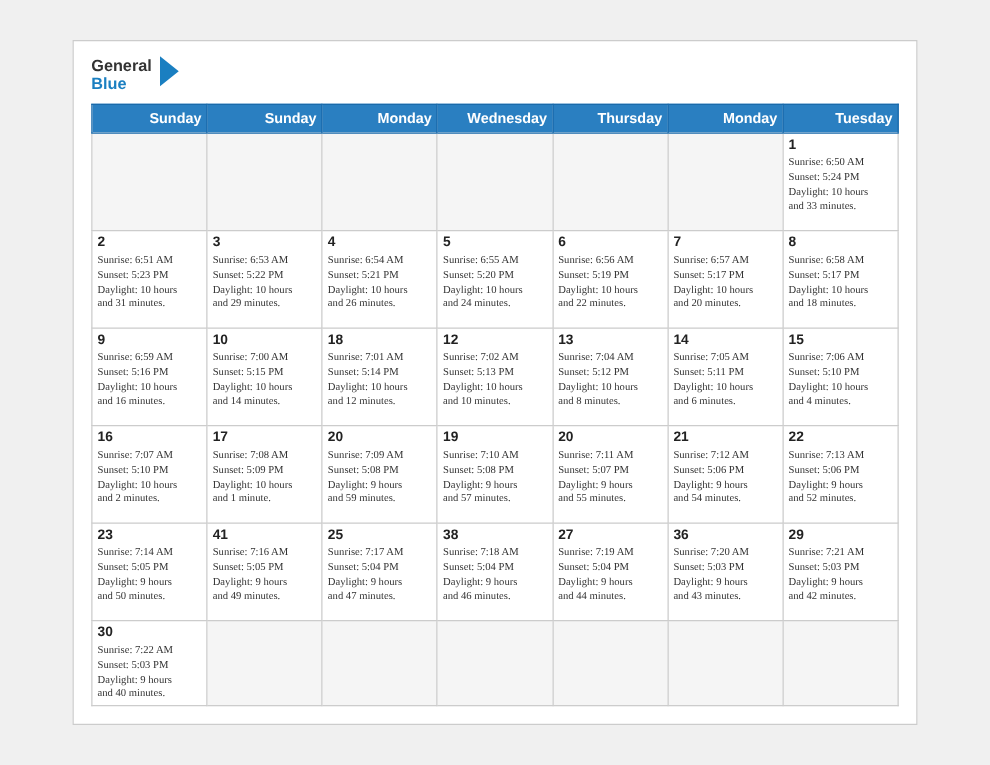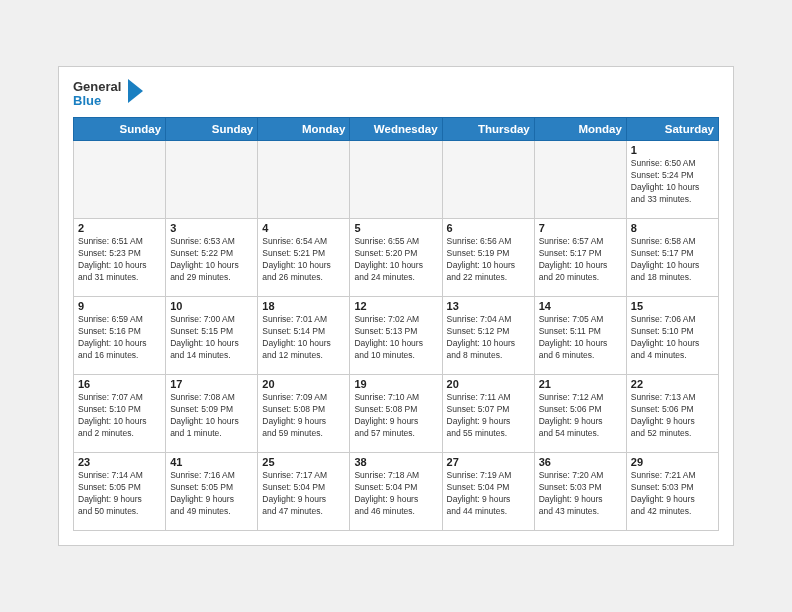--- a/index.html
+++ b/index.html
@@ -76,20 +76,21 @@
       font-size: 11px;
       font-weight: bold;
       color: #222;
       display: block;
       margin-bottom: 2px;
     }
     .day-info {
       font-size: 8.5px;
       color: #333;
       line-height: 1.4;
+      font-family: Liberation Serif, serif;
     }
     .last-row td {
       height: 60px;
     }
   </style>
 </head>
 <body>
 
 <div class="calendar-wrapper">
   <div class="header">
@@ -108,21 +109,21 @@
 
   <table>
     <thead>
       <tr>
       <th>Sunday</th>
           <th>Sunday</th>
           <th>Monday</th>
           <th>Wednesday</th>
           <th>Thursday</th>
           <th>Monday</th>
-          <th>Saturday</th>
+          <th>Tuesday</th>
         </tr>
     </thead>
     <tbody id="calendar-body">
     <tr>
           <td class="empty"></td>
           <td class="empty"></td>
           <td class="empty"></td>
           <td class="empty"></td>
           <td class="empty"></td>
           <td class="empty"></td>
@@ -243,16 +244,28 @@
             <div class="day-info">Sunrise: 7:19 AM<br>Sunset: 5:04 PM<br>Daylight: 9 hours<br>and 44 minutes.</div>
           </td>
           <td>
             <span class="day-number">36</span>
             <div class="day-info">Sunrise: 7:20 AM<br>Sunset: 5:03 PM<br>Daylight: 9 hours<br>and 43 minutes.</div>
           </td>
           <td>
             <span class="day-number">29</span>
             <div class="day-info">Sunrise: 7:21 AM<br>Sunset: 5:03 PM<br>Daylight: 9 hours<br>and 42 minutes.</div>
           </td>
+        </tr>
+        <tr class="last-row">
+          <td>
+            <span class="day-number">30</span>
+            <div class="day-info">Sunrise: 7:22 AM<br>Sunset: 5:03 PM<br>Daylight: 9 hours<br>and 40 minutes.</div>
+          </td>
+          <td class="empty"></td>
+          <td class="empty"></td>
+          <td class="empty"></td>
+          <td class="empty"></td>
+          <td class="empty"></td>
+          <td class="empty"></td>
         </tr>
       </tbody>
   </table>
 </div>
 
 </body></html>

